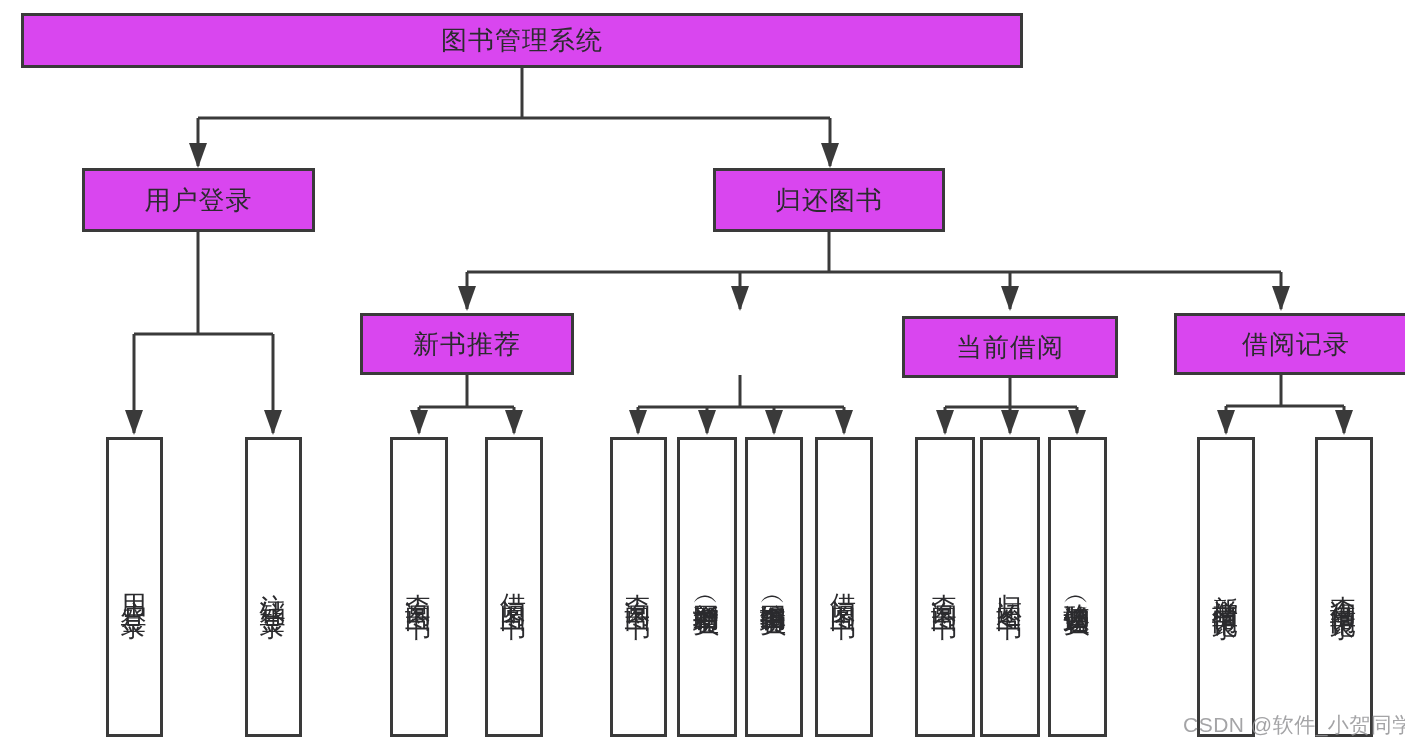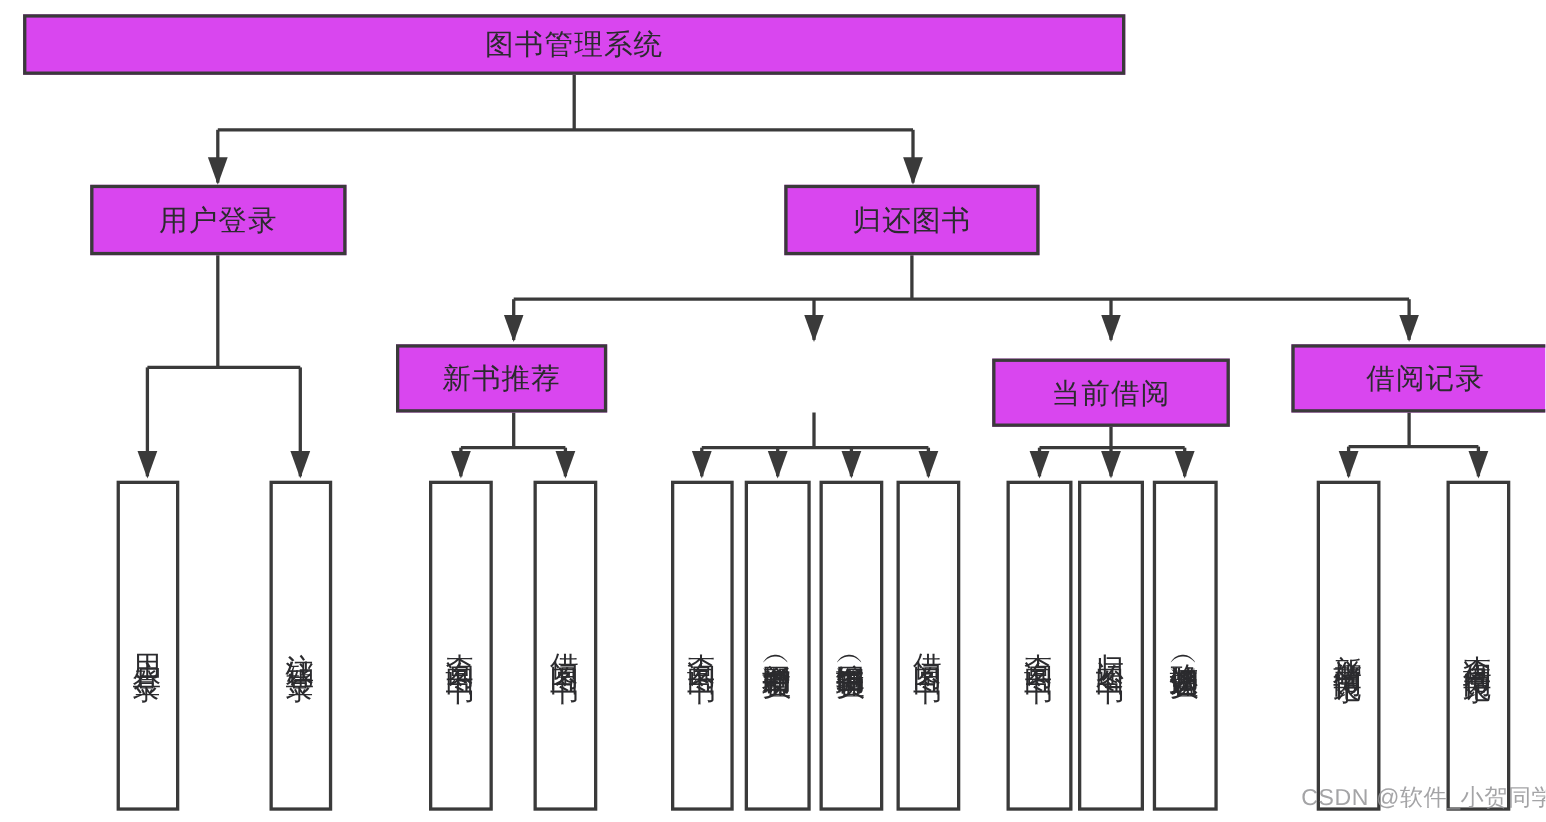--- a/index.html
+++ b/index.html
@@ -108,24 +108,24 @@
     <span>图书管理系统</span>
   </div>
 
   <div class="hnode" style="left:82px;top:168px;width:233px;height:64px">
     <span>用户登录</span>
   </div>
   <div class="hnode" style="left:713px;top:168px;width:232px;height:64px">
     <span>归还图书</span>
   </div>
 
-  <div class="hnode" style="left:360px;top:313px;width:192px;height:62px">
+  <div class="hnode" style="left:360px;top:313px;width:214px;height:62px">
     <span>新书推荐</span>
   </div>
-  <div class="hnode" style="left:902px;top:326px;width:216px;height:62px">
+  <div class="hnode" style="left:902px;top:316px;width:216px;height:62px">
     <span>当前借阅</span>
   </div>
   <div class="hnode" style="left:1174px;top:313px;width:244px;height:62px">
     <span>借阅记录</span>
   </div>
 
   <div class="vnode v4" style="left:106px;width:57px">
     <span>用户登录</span>
   </div>
   <div class="vnode v4" style="left:245px;width:57px">

